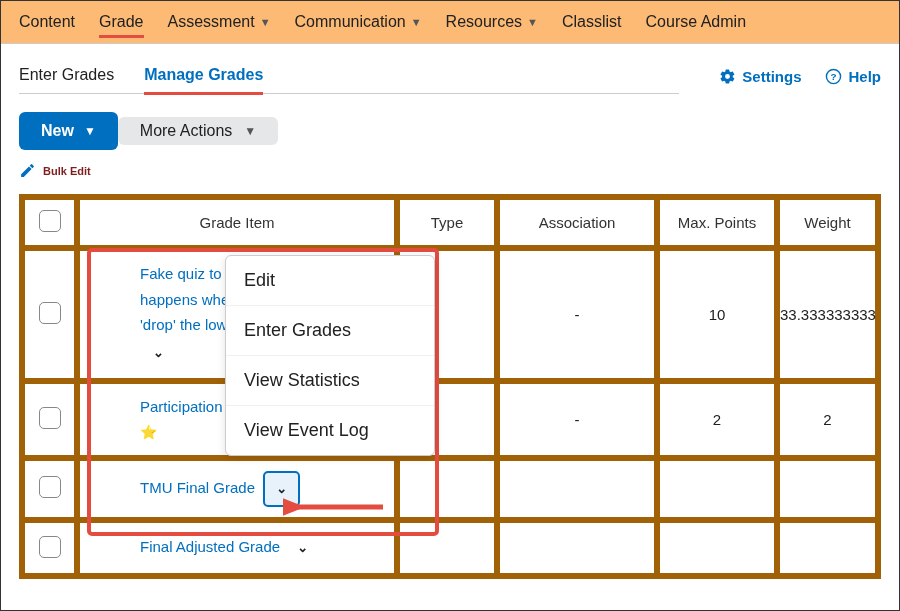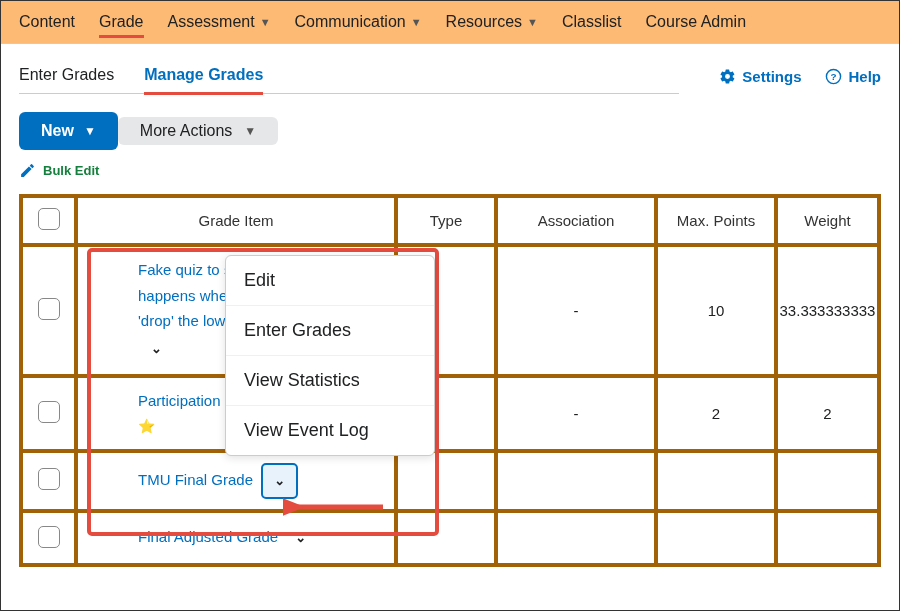--- a/index.html
+++ b/index.html
@@ -15,25 +15,25 @@
     .sub-tabs .tab { cursor: pointer; padding: 8px 0; }
     .sub-tabs .active { color: #006fbf; font-weight: 600; border-bottom: 3px solid #e44c40; margin-bottom: -2px; }
     .sub-right { display: flex; gap: 24px; align-items: center; color: #006fbf; font-size: 15px; font-weight: 600; }
     .sub-right .link { display: flex; align-items: center; gap: 6px; cursor: pointer; }
     
     .actions-row { display: flex; padding: 18px 18px 12px 18px; align-items: center; }
     .btn-primary { background: #006fbf; color: #fff; border: none; border-radius: 6px; padding: 10px 22px; font-size: 16px; font-weight: 600; cursor: pointer; display: flex; align-items: center; gap: 10px; }
     .btn-secondary { background: #e6e7e9; color: #202122; border: none; border-radius: 6px; padding: 5px 22px; font-size: 16px; font-weight: 400; cursor: pointer; display: flex; align-items: center; gap: 12px; }
     
     .bulk-edit { padding: 0 18px 12px 18px; }
-    .bulk-edit a { color: #15803d; font-weight: 700; cursor: pointer; display: inline-flex; gap: 7px; align-items: center; font-size: 13px; }
+    .bulk-edit a { color: #7f1d1d; font-weight: 700; cursor: pointer; display: inline-flex; gap: 7px; align-items: center; font-size: 11px; }
     
     .table-wrap { padding: 0 18px; position: relative; }
     table { width: 100%; border-collapse: collapse; border: 1px solid #ccc; table-layout: fixed; }
-    th, td { border: 4px solid #a16207; padding: 10px 0; font-size: 15px; text-align: center; vertical-align: middle; }
+    th, td { border: 6px solid #a16207; padding: 10px 0; font-size: 15px; text-align: center; vertical-align: middle; }
     th { font-weight: 400; color: #333; background: #fff; }
     .col-check { width: 55px; }
     .col-item { width: 320px; }
     .col-type { width: 100px; }
     .col-assoc { width: 160px; }
     .col-max { width: 120px; }
     .chk { width: 22px; height: 22px; border: 1.5px solid #888; border-radius: 5px; display: inline-block; background: #fff; }
     .item-cell { text-align: left; padding-left: 60px; color: #006fbf; font-size: 15px; line-height: 1.7; }
     .item-link { color: #006fbf; cursor: pointer; }
     .item-chev { color: #202122; cursor: pointer; display: inline-block; padding: 4px 9px; border-radius: 5px; font-size: 13px; font-weight: bold; margin-left: 4px; }

